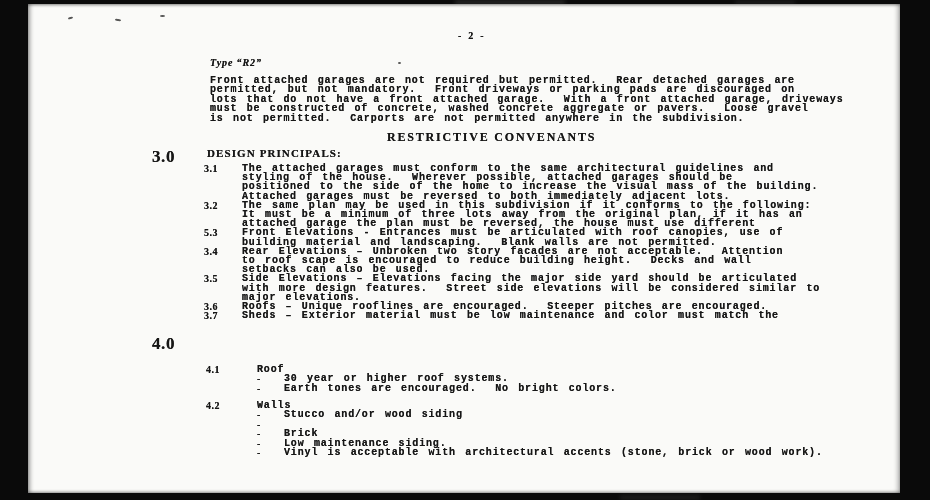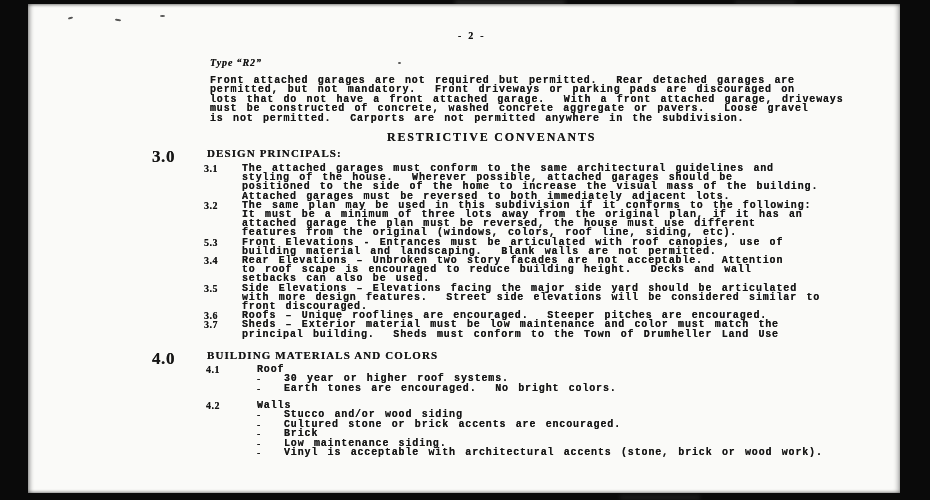--- a/index.html
+++ b/index.html
@@ -22,21 +22,21 @@
   .speck{position:absolute;background:#2e2e2e;border-radius:45%;opacity:.8;}
   .line{white-space:pre;font-size:10px;line-height:9.4px;letter-spacing:.85px;word-spacing:2.5px;font-family:Liberation Mono, monospace;}
   .pageno{position:absolute;left:430px;top:26px;font-size:10px;letter-spacing:2.2px;white-space:pre;}
   .type-heading{position:absolute;left:182px;top:53px;font-style:italic;font-size:10px;letter-spacing:.9px;white-space:pre;}
   .intro{position:absolute;left:182px;top:72px;}
   .main-heading{position:absolute;left:353px;top:126px;font-size:12px;letter-spacing:1.8px;white-space:pre;margin-left:6px;}
   .sec-header{position:absolute;left:0;width:100%;height:13px;}
   .sec-header .num{position:absolute;left:124px;font-size:17px;letter-spacing:.6px;white-space:pre;}
   .sec-header .title{position:absolute;left:179px;font-size:11px;letter-spacing:1.1px;white-space:pre;}
   .s3{top:143px;}
-  .s4{top:345px;}
+  .s4{top:330px;}
   .items{position:absolute;left:176px;top:160px;}
   .item{display:flex;}
   .inum{flex:none;width:38px;font-size:10px;line-height:9.2px;letter-spacing:.5px;white-space:pre;}
   .item .line{line-height:9.2px;}
   .sub{position:absolute;left:178px;display:flex;}
   .sub1{top:361px;justify-content:center;}
   .sub2{top:397px;}
   .snum{flex:none;width:51px;font-size:10px;line-height:9.4px;letter-spacing:.5px;white-space:pre;}
   .brow{display:flex;}
   .bdash{flex:none;width:27px;font-size:10px;line-height:9.4px;white-space:pre;}
@@ -83,21 +83,20 @@
           <div class="line">positioned to the side of the home to increase the visual mass of the building.</div>
           <div class="line">Attached garages must be reversed to both immediately adjacent lots.</div>
         </div>
       </div>
       <div class="item">
         <div class="inum">3.2</div>
         <div>
           <div class="line">The same plan may be used in this subdivision if it conforms to the following:</div>
           <div class="line">It must be a minimum of three lots away from the original plan, if it has an</div>
           <div class="line">attached garage the plan must be reversed, the house must use different</div>
-          <div class="line">features from the original (windows, colors, roof line, siding, etc).</div>
         </div>
       </div>
       <div class="item">
         <div class="inum">5.3</div>
         <div>
           <div class="line">Front Elevations - Entrances must be articulated with roof canopies, use of</div>
           <div class="line">building material and landscaping.  Blank walls are not permitted.</div>
         </div>
       </div>
       <div class="item">
@@ -106,41 +105,39 @@
           <div class="line">Rear Elevations – Unbroken two story facades are not acceptable.  Attention</div>
           <div class="line">to roof scape is encouraged to reduce building height.  Decks and wall</div>
           <div class="line">setbacks can also be used.</div>
         </div>
       </div>
       <div class="item">
         <div class="inum">3.5</div>
         <div>
           <div class="line">Side Elevations – Elevations facing the major side yard should be articulated</div>
           <div class="line">with more design features.  Street side elevations will be considered similar to</div>
-          <div class="line">front discouraged.</div>
+          <div class="line">major elevations.</div>
         </div>
       </div>
       <div class="item">
         <div class="inum">3.6</div>
         <div>
           <div class="line">Roofs – Unique rooflines are encouraged.  Steeper pitches are encouraged.</div>
         </div>
       </div>
       <div class="item">
         <div class="inum">3.7</div>
         <div>
           <div class="line">Sheds – Exterior material must be low maintenance and color must match the</div>
-          <div class="line">principal building.  Sheds must conform to the Town of Drumheller Land Use</div>
         </div>
       </div>
     </div>
 
     <div class="sec-header s4">
       <span class="num">4.0</span>
-      <span class="title">BUILDING MATERIALS AND COLORS</span>
     </div>
 
     <div class="sub sub1">
       <div class="snum">4.1</div>
       <div>
         <div class="line">Roof</div>
         <div class="brow">
           <span class="bdash">-</span>
           <span class="line">30 year or higher roof systems.</span>
         </div>
@@ -154,21 +151,20 @@
     <div class="sub sub2">
       <div class="snum">4.2</div>
       <div>
         <div class="line">Walls</div>
         <div class="brow">
           <span class="bdash">-</span>
           <span class="line">Stucco and/or wood siding</span>
         </div>
         <div class="brow">
           <span class="bdash">-</span>
-          <span class="line">Cultured stone or brick accents are encouraged.</span>
         </div>
         <div class="brow">
           <span class="bdash">-</span>
           <span class="line">Brick</span>
         </div>
         <div class="brow">
           <span class="bdash">-</span>
           <span class="line">Low maintenance siding.</span>
         </div>
         <div class="brow">

